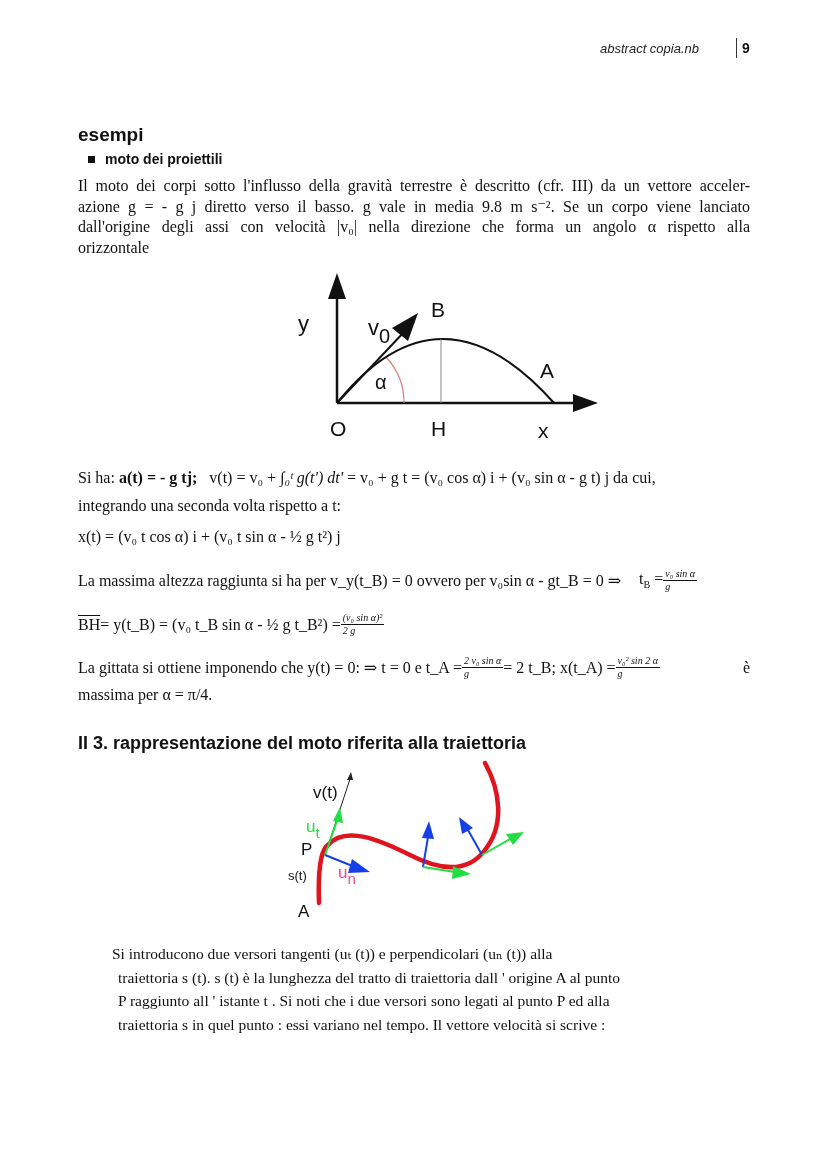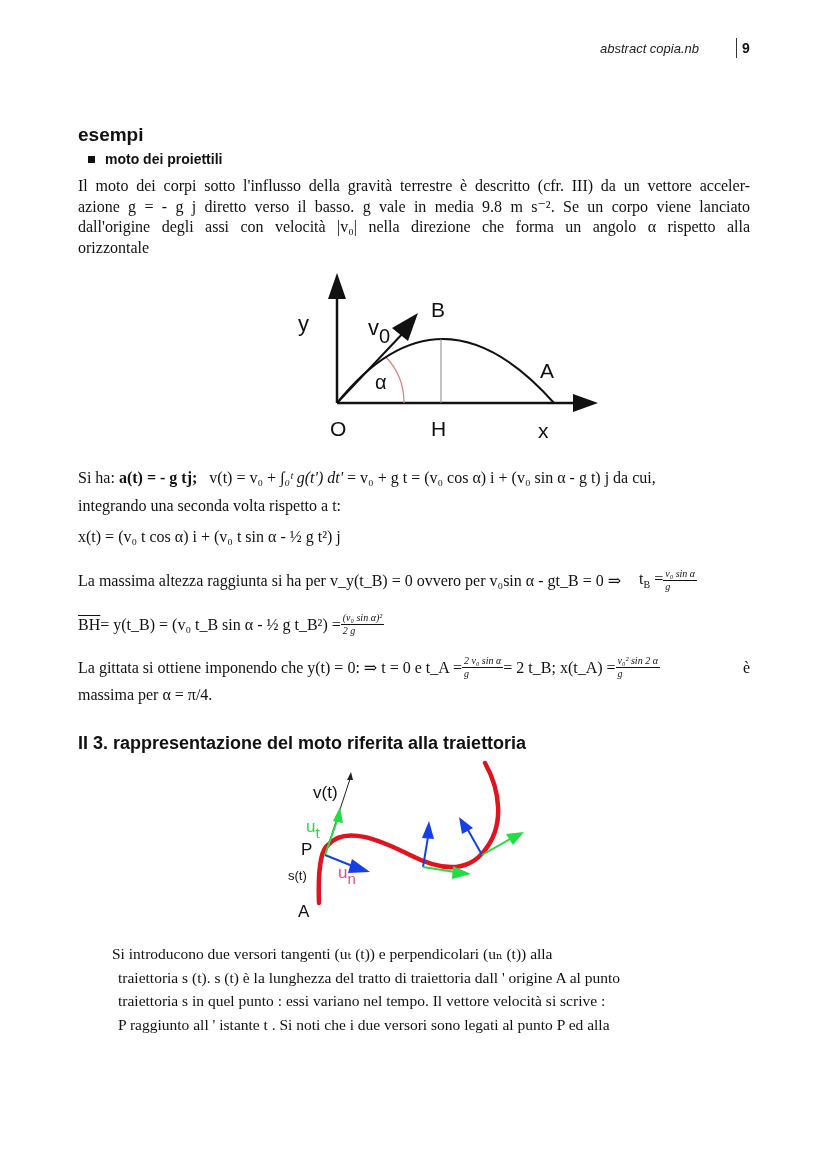--- a/index.html
+++ b/index.html
@@ -144,15 +144,15 @@
   <div class="abs sans" style="left:36px; top:62px; font-size:17px; color:#22dd44;"><span>u</span><span style="font-size:15px; position:relative; top:6px;">t</span></div>
   <div class="abs sans" style="left:31px; top:85px; font-size:17px;">P</div>
   <div class="abs sans" style="left:18px; top:113px; font-size:13px;">s(t)</div>
   <div class="abs sans" style="left:68px; top:108px; font-size:17px; color:#ec4899;"><span>u</span><span style="font-size:15px; position:relative; top:6px;">n</span></div>
   <div class="abs sans" style="left:28px; top:147px; font-size:17px;">A</div>
 </div>
 
 <div class="abs serif para2" style="top:942px;">
   <div>Si introducono due versori tangenti (uₜ (t)) e perpendicolari (uₙ (t)) alla</div>
   <div class="indent">traiettoria s (t). s (t) è la lunghezza del tratto di traiettoria dall ' origine A al punto</div>
+  <div class="indent">P raggiunto all ' istante t . Si noti che i due versori sono legati al punto P ed alla</div>
   <div class="indent">traiettoria s in quel punto :  essi variano nel tempo. Il vettore velocità si scrive :</div>
-  <div class="indent">P raggiunto all ' istante t . Si noti che i due versori sono legati al punto P ed alla</div>
 </div>
 
 </body></html>

